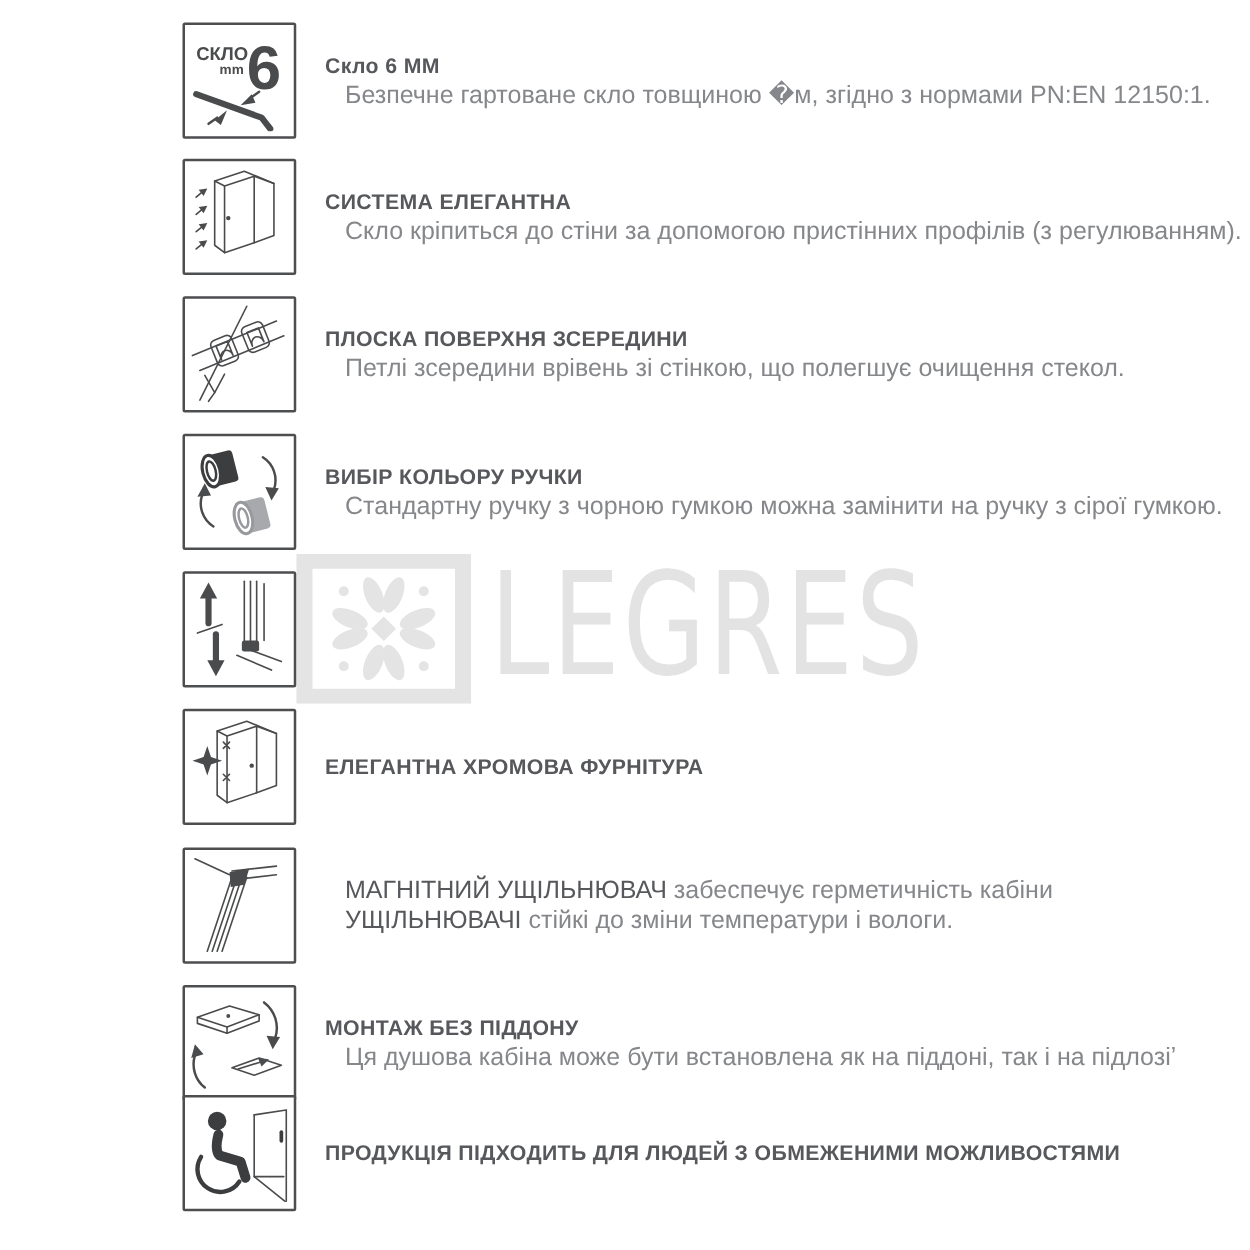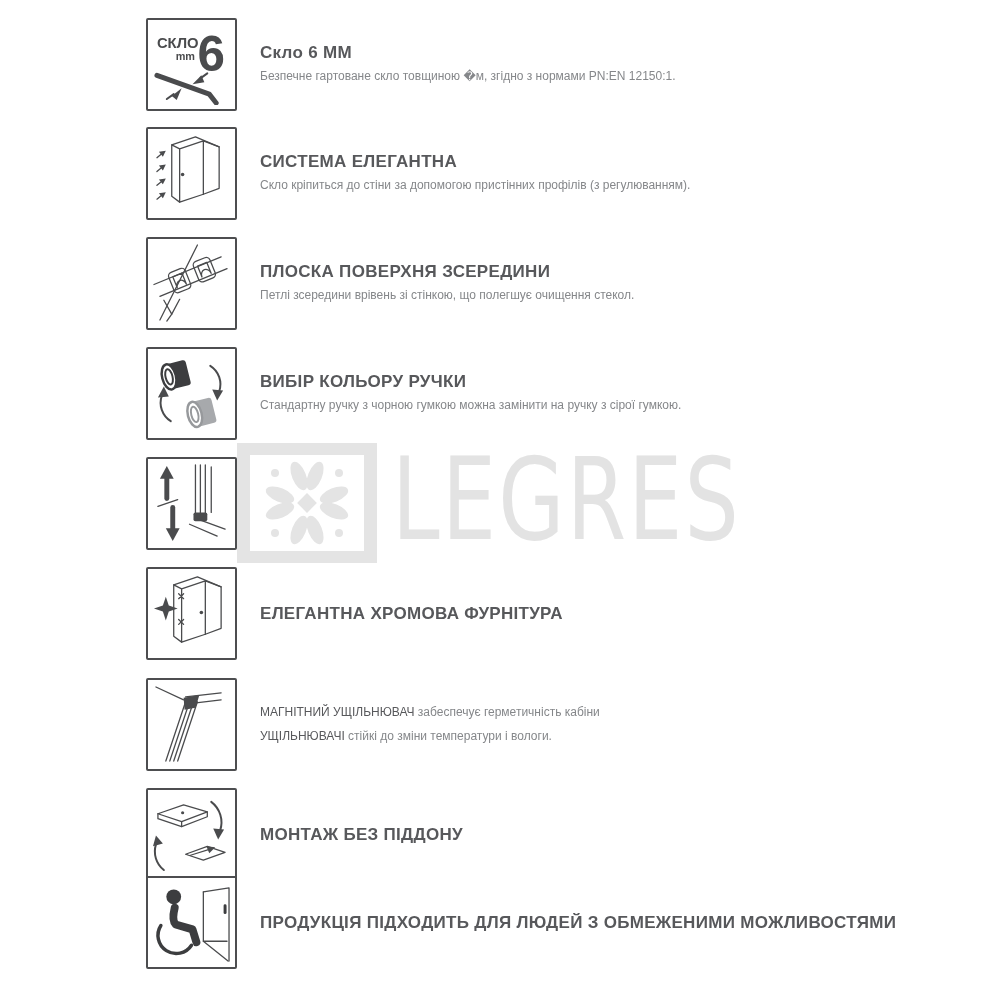--- a/index.html
+++ b/index.html
@@ -29,21 +29,21 @@
   .iconbox{
     flex:0 0 91px;width:91px;height:93px;box-sizing:border-box;
     border:2px solid #4d4e50;border-radius:2px;background:#fff;
     display:flex;align-items:center;justify-content:center;
   }
   .text{margin-left:23px;display:flex;flex-direction:column;justify-content:flex-start;gap:3px;}
   .heading{
     font-size:17px;font-weight:700;color:#57585b;letter-spacing:.3px;
     line-height:21px;white-space:nowrap;
   }
-  .desc{font-size:12px;font-weight:400;color:#85878a;line-height:21px;white-space:nowrap;}
+  .desc{font-size:20px;font-weight:400;color:#85878a;line-height:21px;white-space:nowrap;margin-left:16px;}
   .desc .b{font-weight:400;color:#57585b;}
 
   
   .ic{width:79px;height:81px;display:block;}
   .ic .ln{stroke:#4a4b4d;fill:none;stroke-width:2;stroke-linecap:round;stroke-linejoin:round;}
   .ic .th{stroke:#4a4b4d;fill:none;stroke-width:1.3;stroke-linecap:round;stroke-linejoin:round;}
   .ic .fat{stroke:#4a4b4d;fill:none;stroke-width:5;stroke-linecap:round;stroke-linejoin:round;}
   .ic .fill{fill:#4a4b4d;stroke:none;}
   .ic text{fill:#4a4b4d;font-family:"Liberation Sans",sans-serif;}
   .orn{fill:#e4e4e4;stroke:none;}
@@ -237,20 +237,21 @@
         <polygon class="fill" points="67,46 62,35 73,36"></polygon>
         <path class="th" d="M34 61 L56 53 L74 59 L52 67 Z"></path>
         <path class="th" d="M39 62 L58 56" stroke-width="1.4"></path>
         <polygon class="fill" points="64,54 55,53 58,60"></polygon>
         <path class="ln" d="M12 77 A24 24 0 0 1 4 51" stroke-width="2.2"></path>
         <polygon class="fill" points="4,42 1,53 11,50"></polygon>
       </svg>
     </div>
     <div class="text">
       <div class="heading">МОНТАЖ БЕЗ ПІДДОНУ</div>
+      <div class="desc">Ця душова кабіна може бути встановлена як на піддоні, так і на підлозіʼ</div>
     </div>
   </div>
 
   <div class="row r9">
     <div class="iconbox">
       <svg class="ic" viewBox="0 0 80 82">
         <circle cx="22" cy="15" r="7.5" fill="#3c3d3f"></circle>
         <path d="M23 26 C21 34 21 40 24 43 L41 48 L45 61" stroke="#3c3d3f" stroke-width="8" fill="none" stroke-linecap="round" stroke-linejoin="round"></path>
         <path d="M9 44 A17 17 0 1 0 40 64" stroke="#3c3d3f" stroke-width="3.5" fill="none" stroke-linecap="round"></path>
         <path class="th" d="M52 10 L52 60 L76 60"></path>

